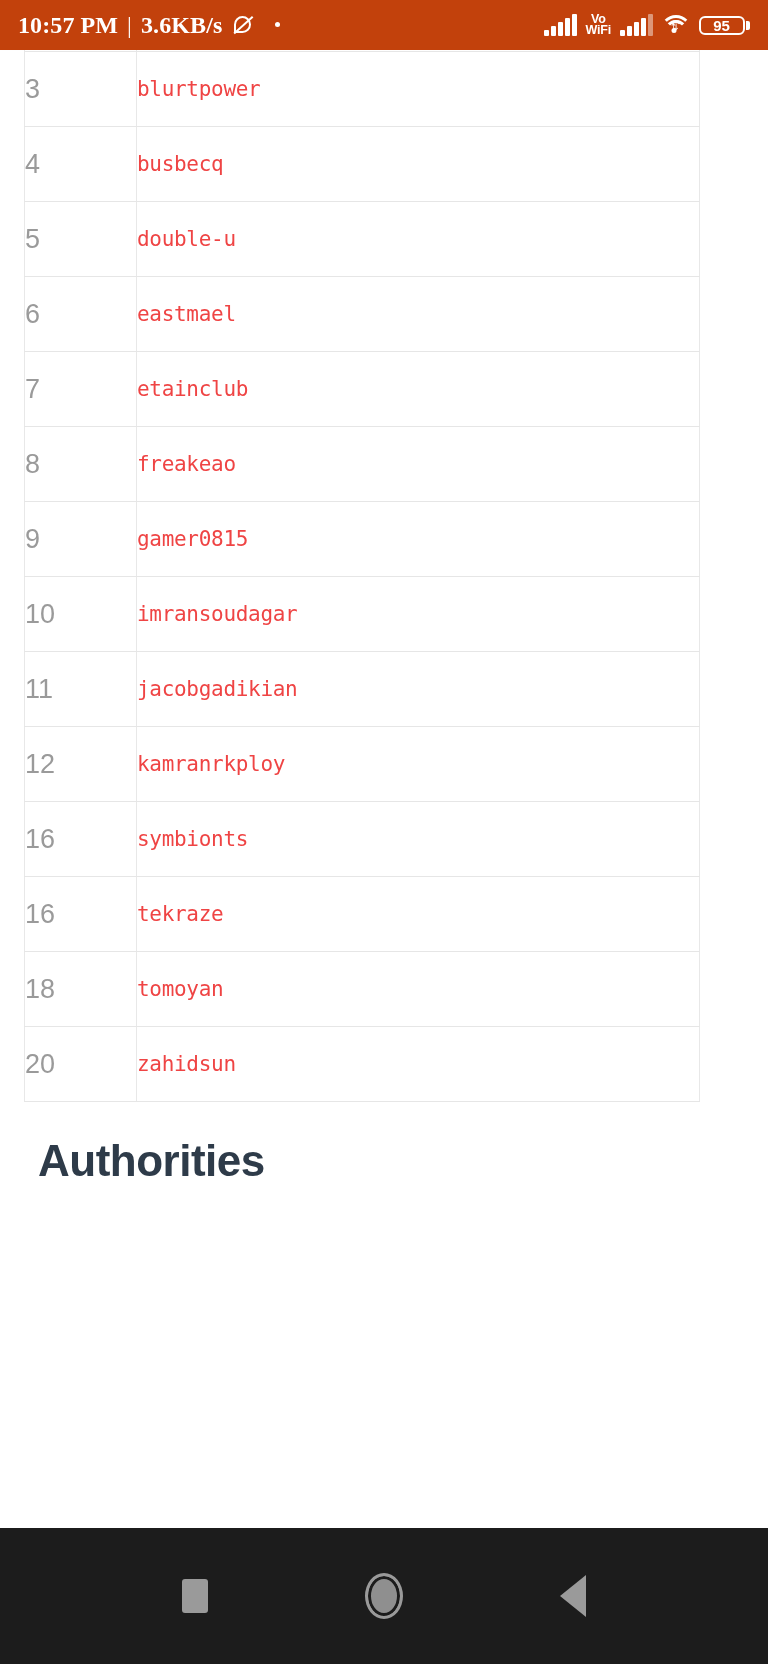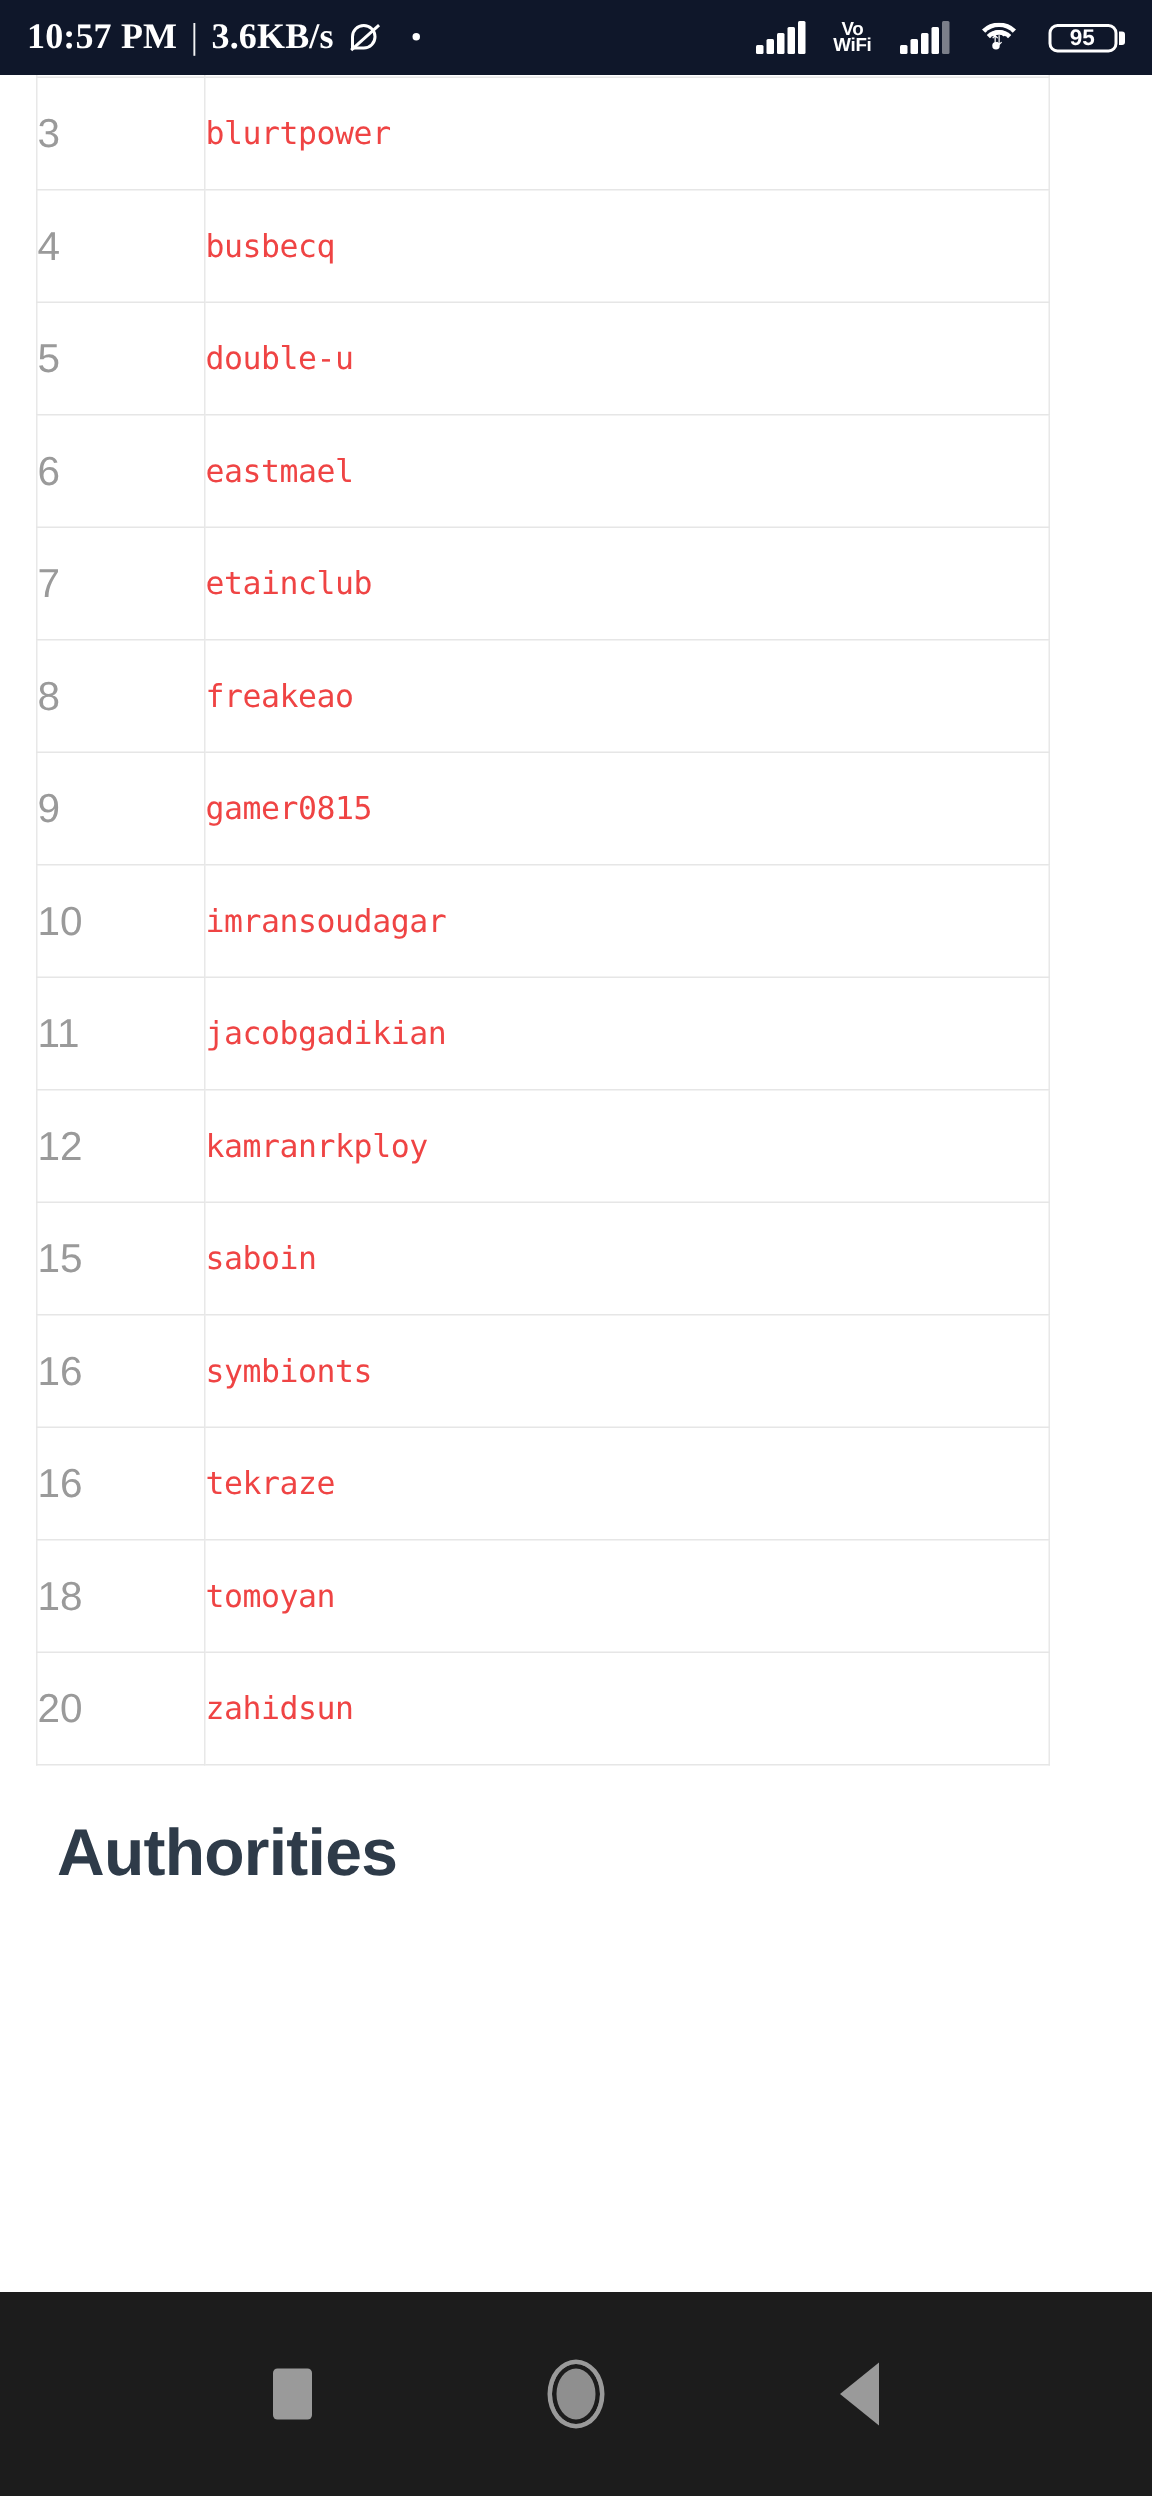--- a/index.html
+++ b/index.html
@@ -14,21 +14,21 @@
     font-family: "Liberation Sans", sans-serif;
     position: relative;
   }
 
   
   .status-bar {
     position: absolute;
     top: 0; left: 0;
     width: 768px;
     height: 50px;
-    background: #0f172a;
+    background: #c2410c;
     display: flex;
     align-items: center;
     justify-content: space-between;
     padding: 0 18px;
     box-sizing: border-box;
     z-index: 40;
   }
   .status-left {
     display: flex;
     align-items: center;
@@ -69,21 +69,21 @@
     background: #ffffff;
     border-radius: 50%;
     display: inline-block;
     margin-left: 12px;
     margin-bottom: 2px;
   }
 
   .status-right {
     display: flex;
     align-items: center;
-    gap: 19px;
+    gap: 9px;
   }
   .sig-bars {
     display: flex;
     align-items: flex-end;
     gap: 2.5px;
     height: 22px;
   }
   .sig-bars i {
     display: block;
     width: 4.5px;
@@ -350,24 +350,20 @@
           </tr>
           <tr>
             <td class="cell-rank">11</td>
             <td class="cell-name"><a href="#">jacobgadikian</a></td>
           </tr>
           <tr>
             <td class="cell-rank">12</td>
             <td class="cell-name"><a href="#">kamranrkploy</a></td>
           </tr>
           <tr>
-            <td class="cell-rank">15</td>
-            <td class="cell-name"><a href="#">saboin</a></td>
-          </tr>
-          <tr>
             <td class="cell-rank">16</td>
             <td class="cell-name"><a href="#">symbionts</a></td>
           </tr>
           <tr>
             <td class="cell-rank">16</td>
             <td class="cell-name"><a href="#">tekraze</a></td>
           </tr>
           <tr>
             <td class="cell-rank">18</td>
             <td class="cell-name"><a href="#">tomoyan</a></td>

